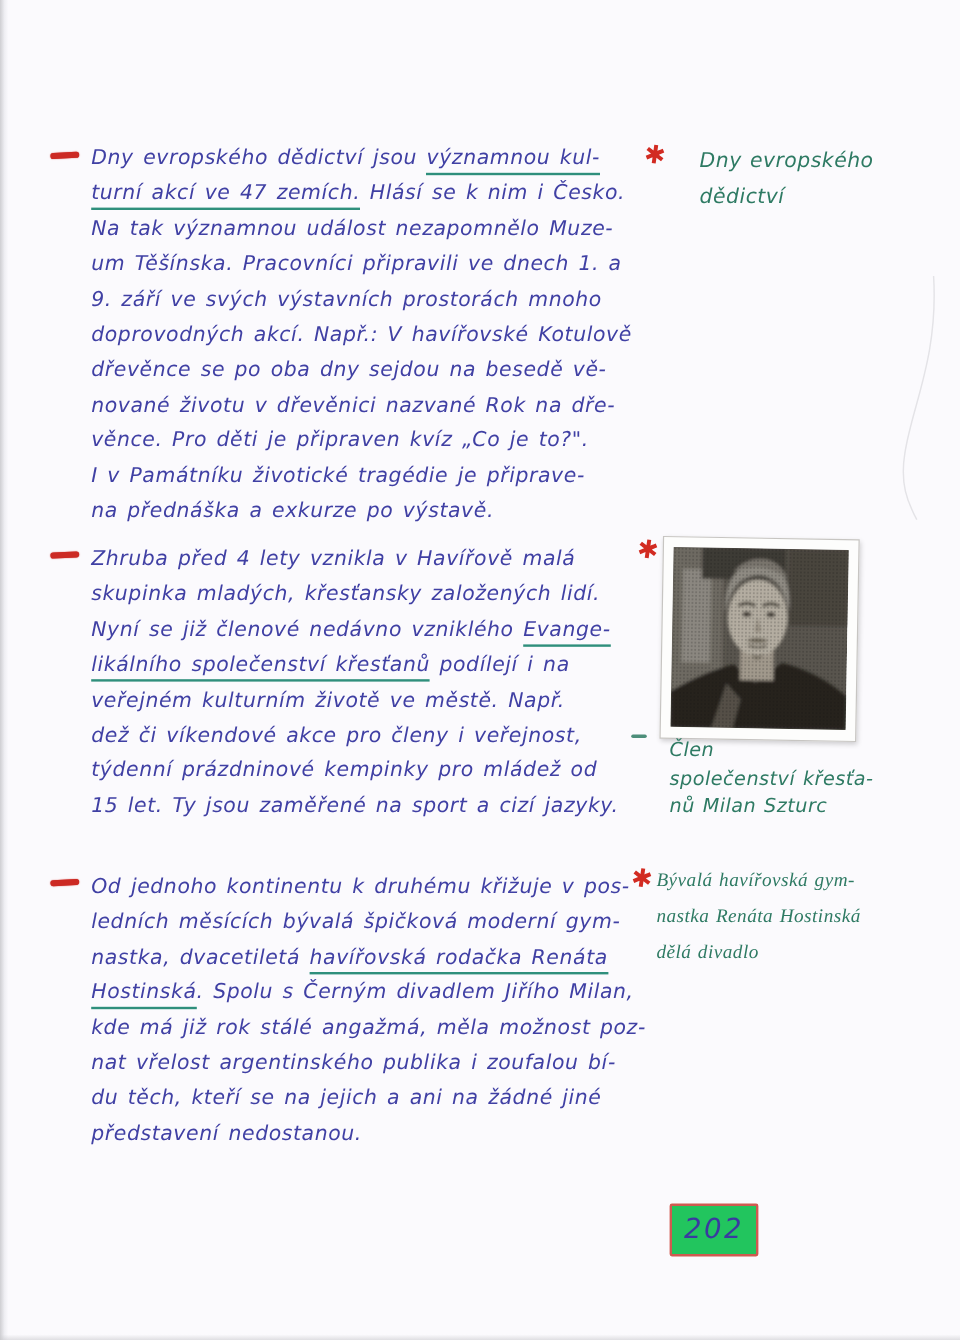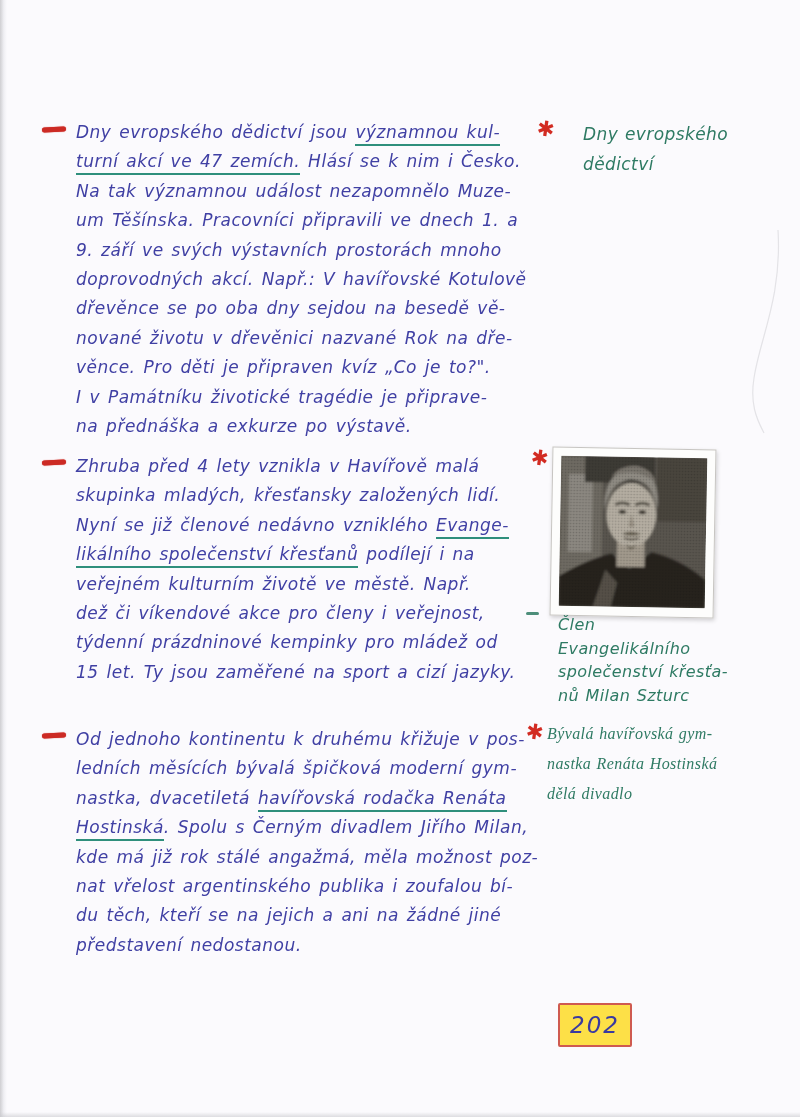--- a/index.html
+++ b/index.html
@@ -43,21 +43,21 @@
     background:#2e7a63;opacity:.85;border-radius:2px;}
 
   
   .photo{position:absolute;left:551px;top:448px;background:#fdfdfc;
     padding:8px 8px 9px 8px;border:1px solid #c7c5c2;
     box-shadow:1px 2px 4px rgba(0,0,0,.18);transform:rotate(1deg);}
   .photo svg{display:block;}
 
   
   .numbox{position:absolute;left:558px;top:1003px;width:70px;height:40px;
-    border:2px solid #cf5a50;border-radius:2px;background:#fde047;
+    border:2px solid #cf5a50;border-radius:2px;background:#22c55e;
     display:flex;align-items:center;justify-content:center;
     color:#3a3aa0;font-size:23px;font-style:italic;letter-spacing:2px;}
 </style>
 </head>
 <body>
 
 <div class="edge-left"></div>
 <div class="edge-bottom"></div>
 <svg class="crease" width="44" height="210">
   <path d="M36,2 C40,70 18,110 12,150 C8,175 14,190 22,205" stroke="#c6c6ca" stroke-width="1.2" fill="none" opacity="0.8"></path>
@@ -144,21 +144,20 @@
       <path d="M34,150 L46,113 L58,126 L52,150 Z" fill="#544f47"></path>
     </g>
     <rect width="146" height="150" fill="url(#dots)"></rect>
   </svg>
 </div>
 
 <div class="gdash"></div>
 
 <div class="gnote caption">
     <div class="mline">Člen</div>
-    <div class="mline">Evangelikálního</div>
     <div class="mline">společenství křesťa-</div>
     <div class="mline">nů  Milan Szturc</div>
   </div>
 
 <div class="gnote note3">
     <div class="mline">Bývalá havířovská gym-</div>
     <div class="mline">nastka Renáta Hostinská</div>
     <div class="mline">dělá divadlo</div>
   </div>
 

